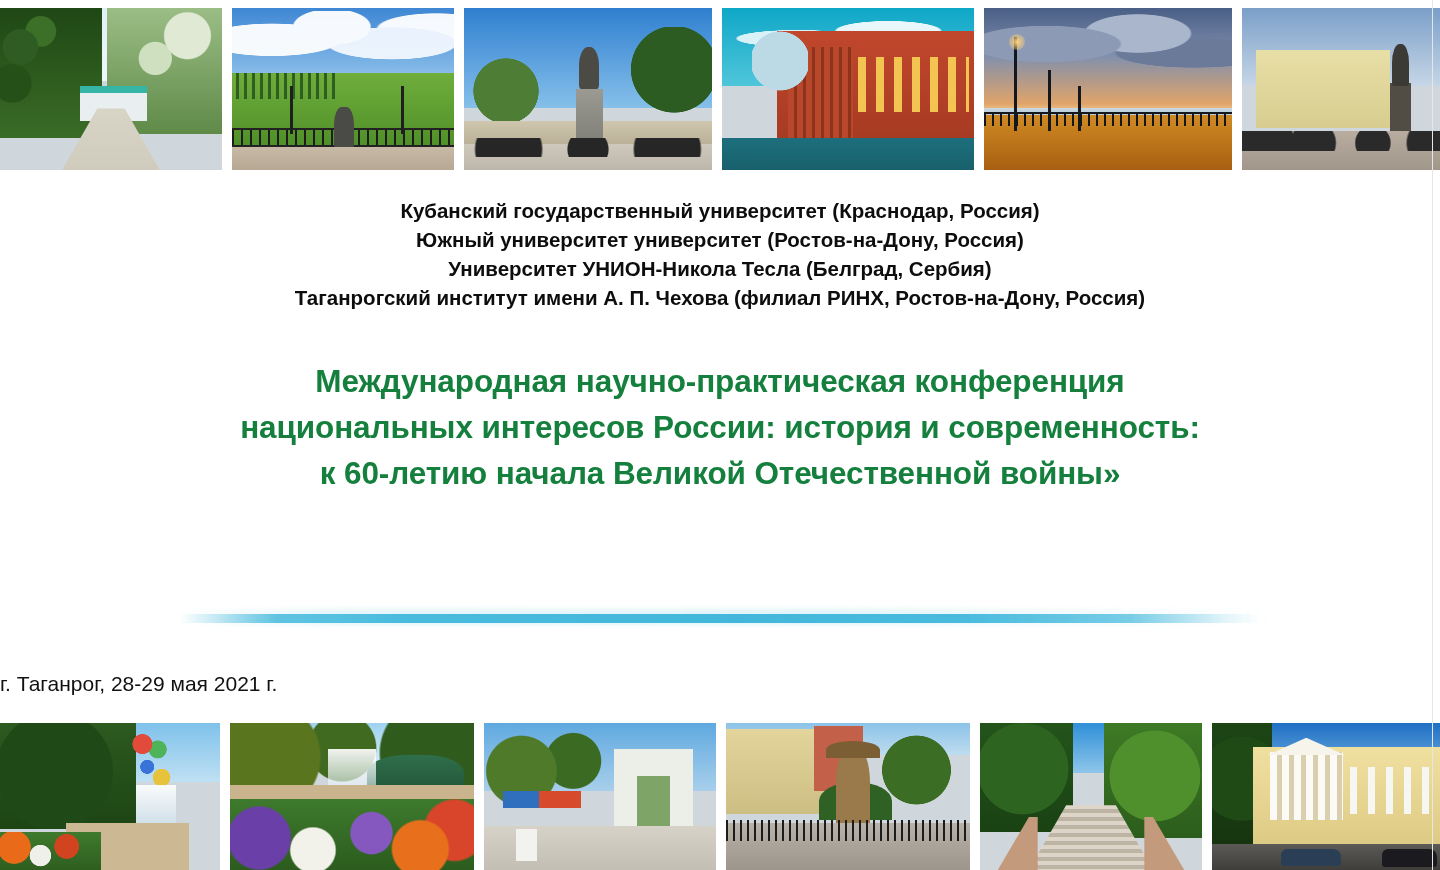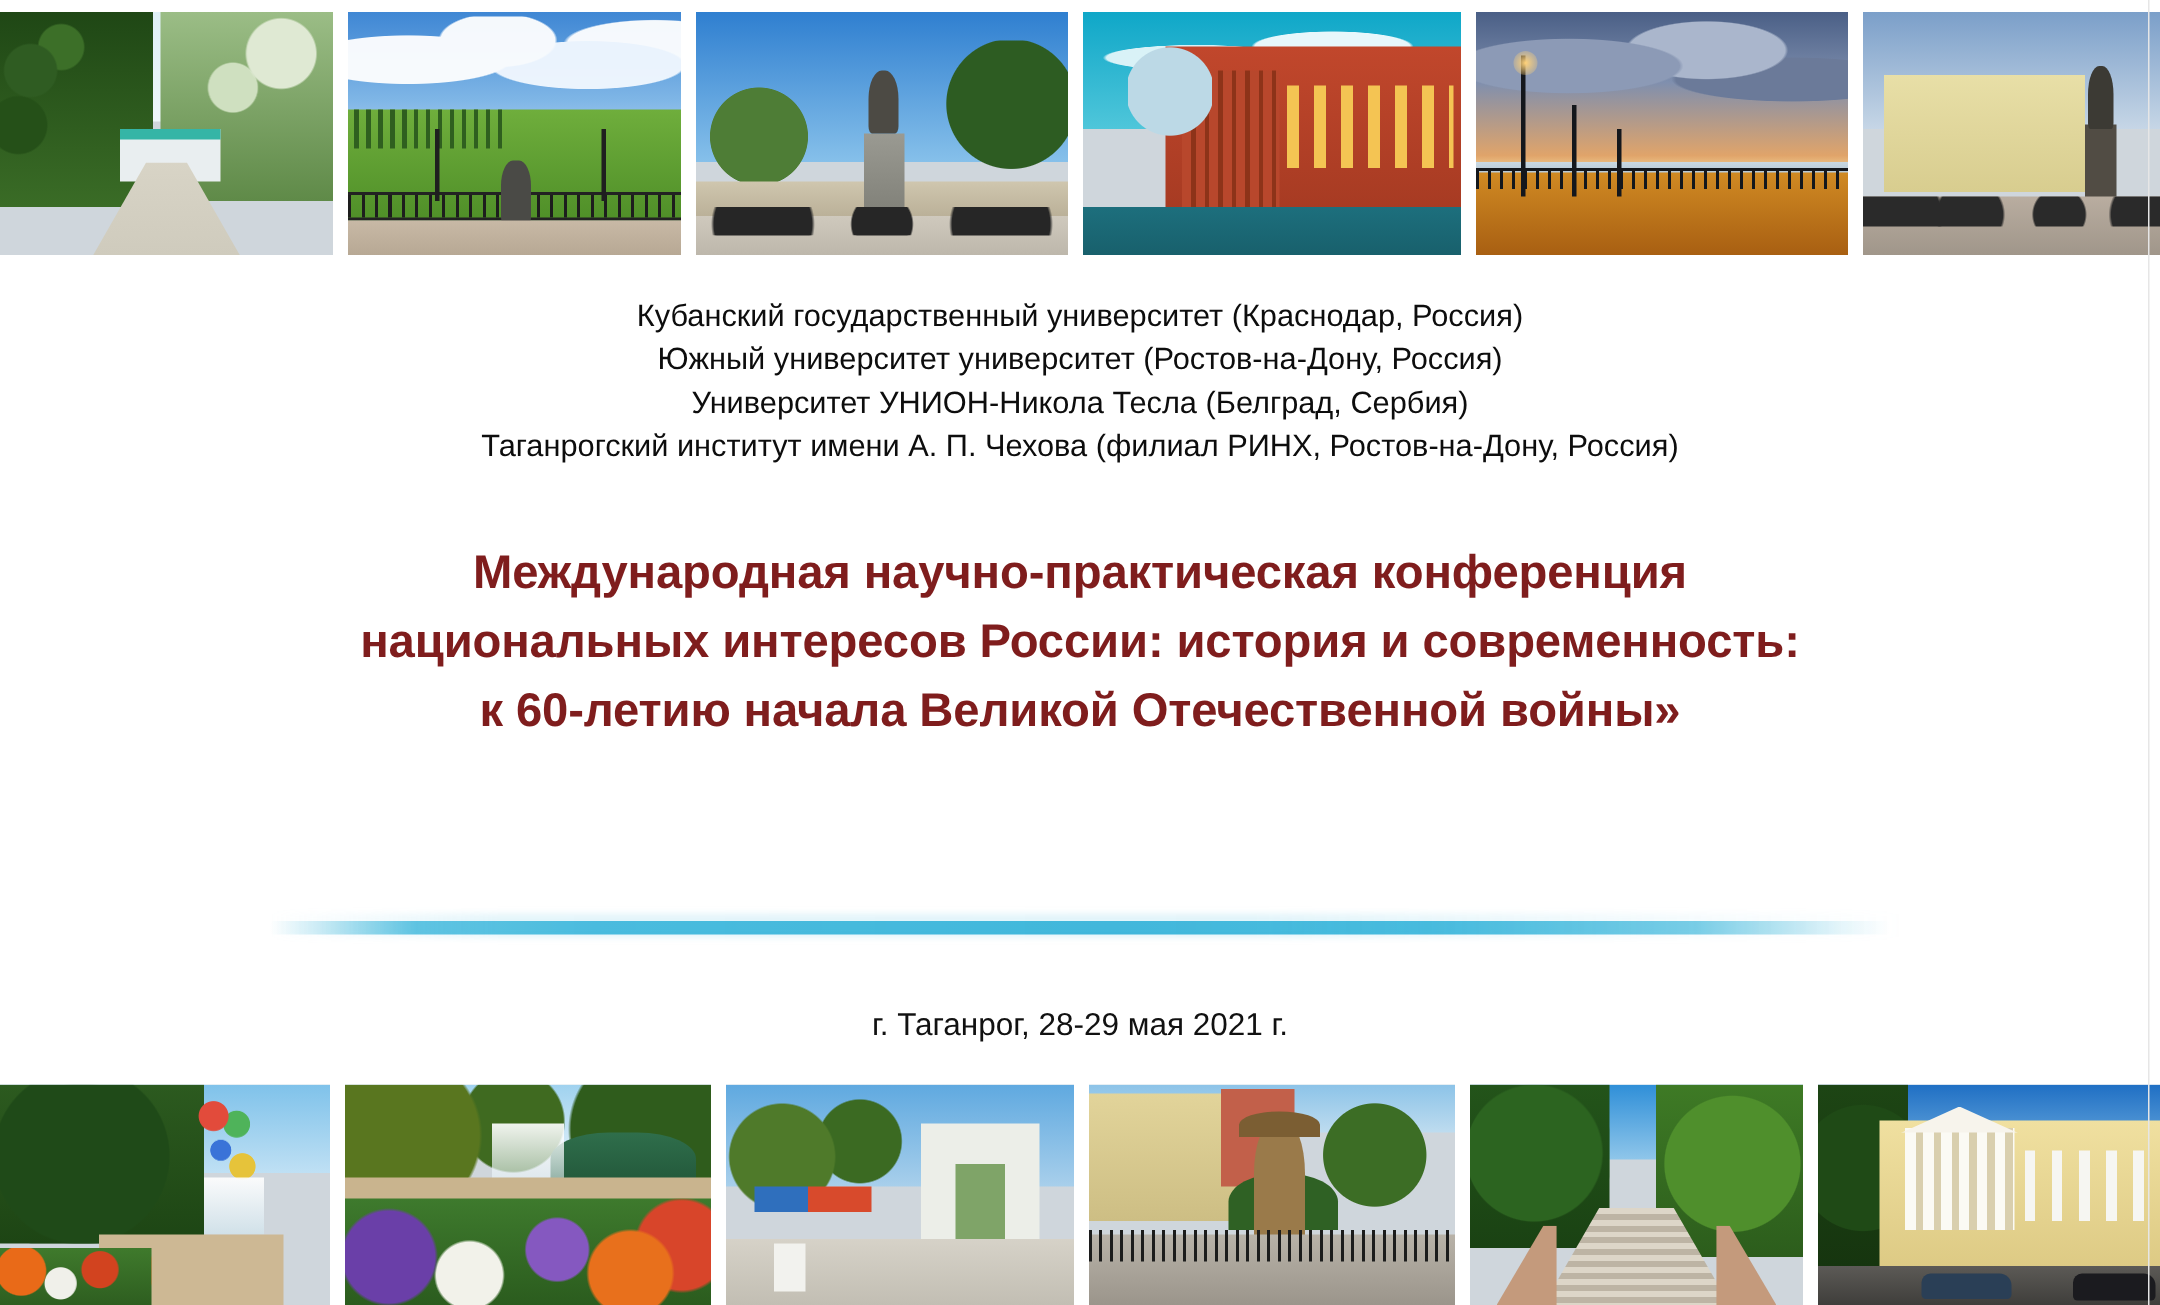--- a/index.html
+++ b/index.html
@@ -306,28 +306,28 @@
     left:0; top:172px; width:1440px; height:551px;
     display:flex; flex-direction:column; align-items:center;
   }
 
   .organizers {
     margin-top:24px;
     text-align:center;
     color:#0d0d0d;
     font-size:20.5px;
     line-height:29px;
-    font-weight:400;
+    font-weight:700;
   }
   .organizers div { white-space:nowrap; }
 
   .title {
     margin-top:46px;
     text-align:center;
-    color:#7f1d1d;
+    color:#15803d;
     font-size:31.5px;
     line-height:46px;
     font-weight:700;
     letter-spacing:-.1px;
   }
   .title div { white-space:nowrap; }
 
   .divider-wrap {
     position:absolute;
     left:0; top:435px;
@@ -357,21 +357,20 @@
       rgba(120,205,232,.20) 14%,
       rgba(120,205,232,.22) 60%,
       rgba(120,205,232,0) 100%);
     filter:blur(2px);
     pointer-events:none;
   }
 
   .place-date {
     position:absolute;
     left:0; top:500px; width:1440px;
-    text-align:center;
     color:#111111;
     font-size:21px;
     font-weight:400;
   }
 
   .edge-line {
     position:absolute;
     top:0; right:7px;
     width:1px; height:870px;
     background:#e6e6e6;

